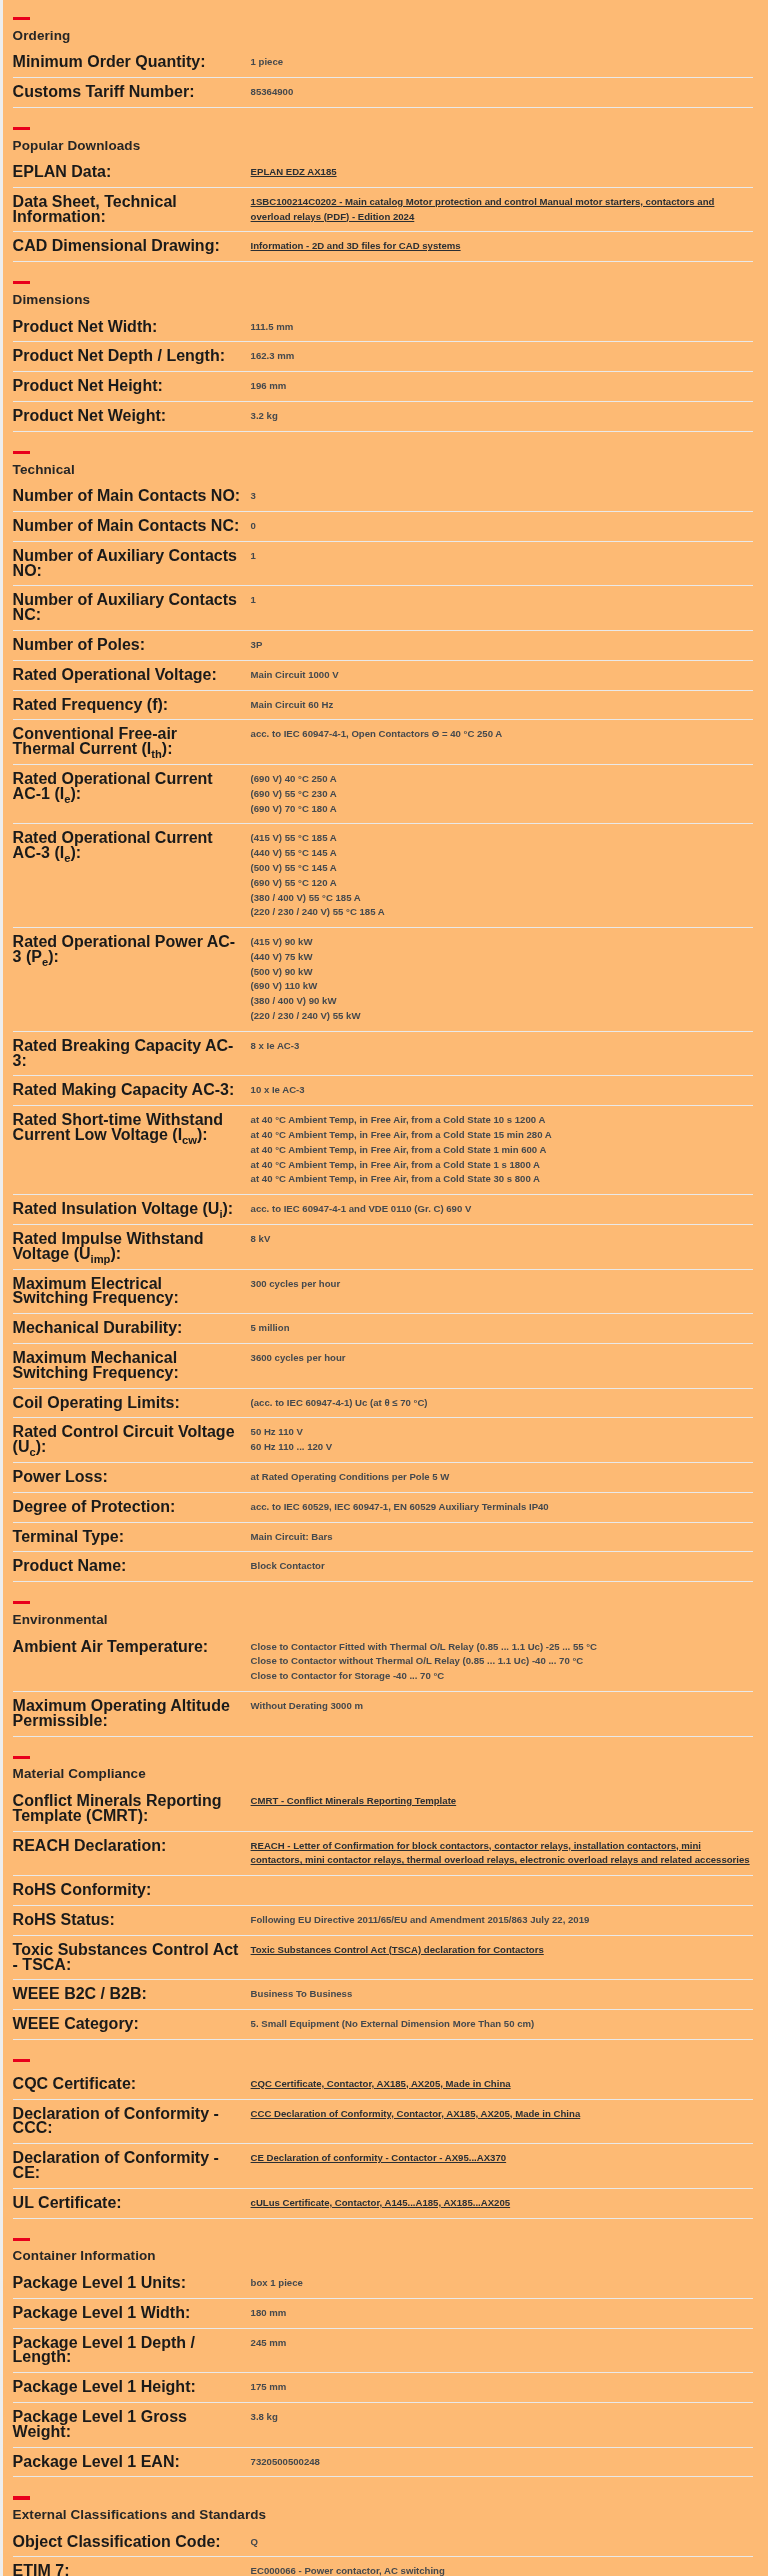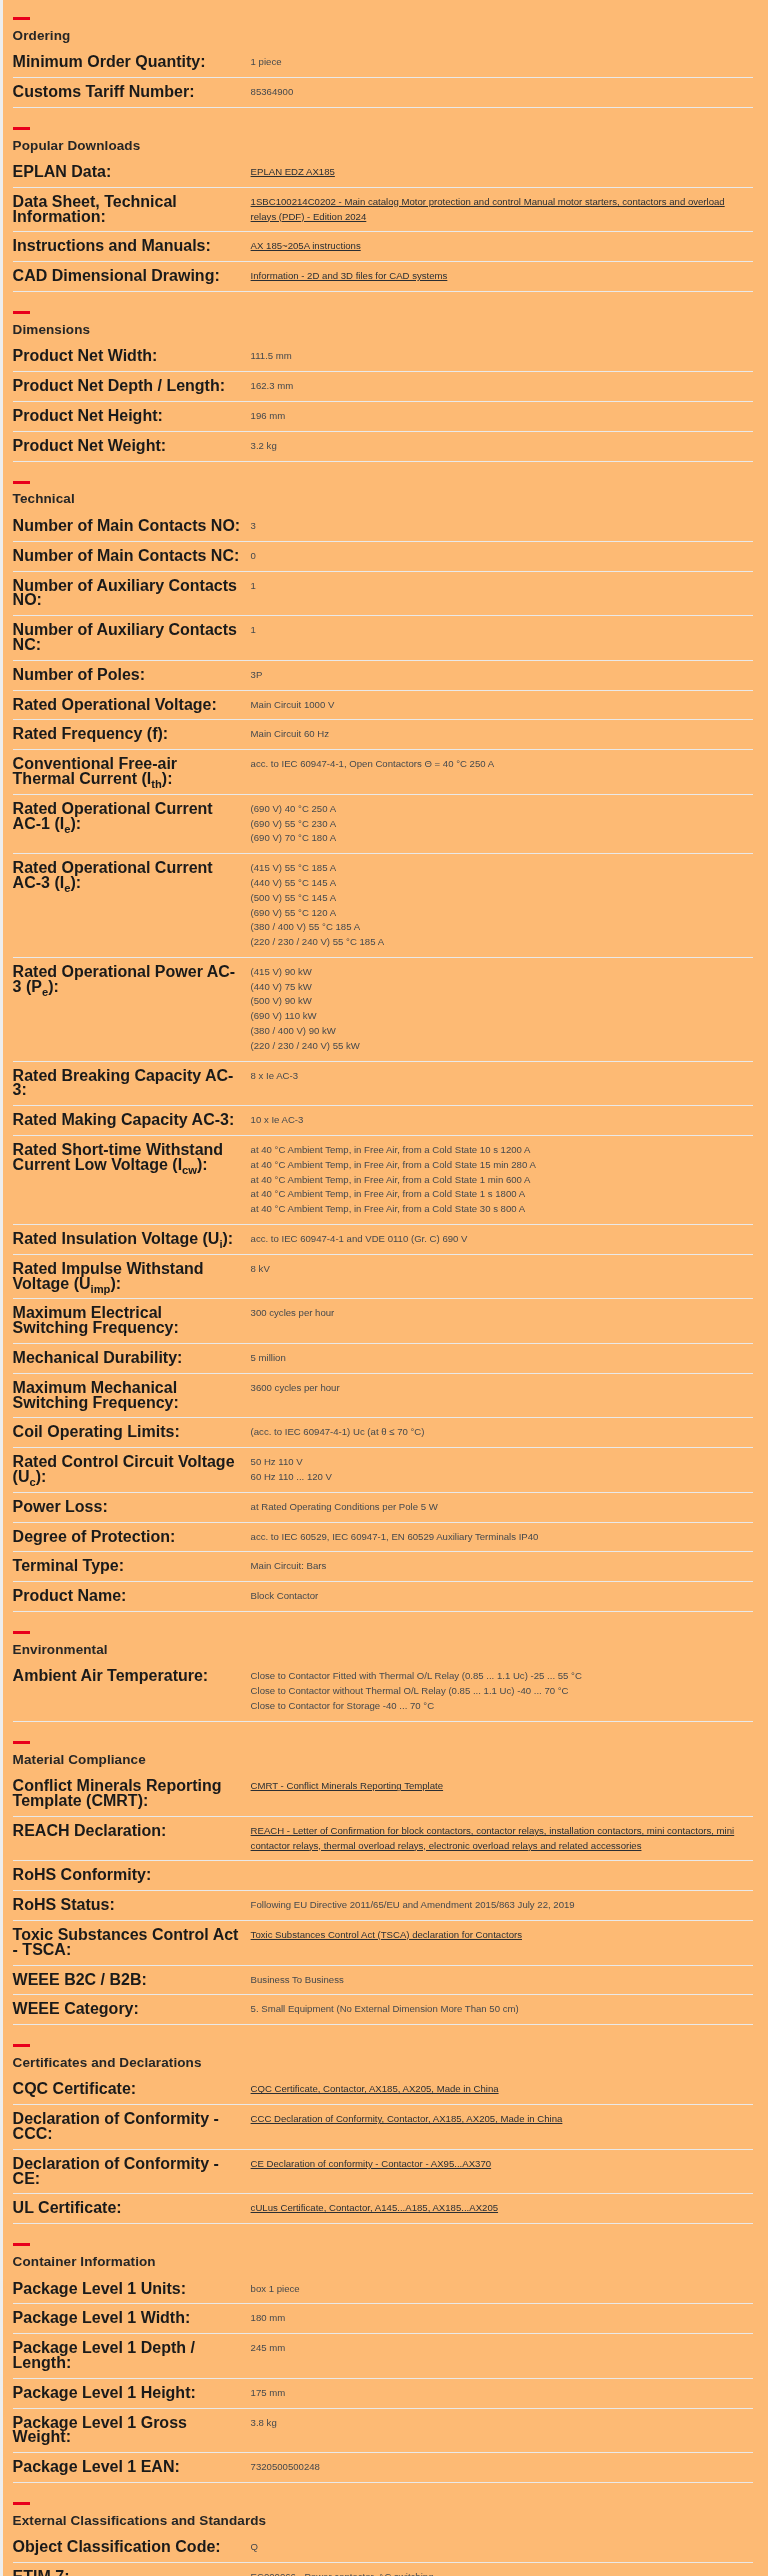--- a/index.html
+++ b/index.html
@@ -46,20 +46,21 @@
     font-weight: bold;
     font-size: 16px;
     color: #1a1a1a;
     line-height: 14.8px;
   }
   .spec-value {
     flex: 1;
     font-size: 9.6px;
     color: #45494d;
     line-height: 14.8px;
+    font-weight: bold;
   }
   .value-line { color: #45494d; }
   a.spec-link {
     color: #2b2f33;
     text-decoration: underline;
     cursor: pointer;
     text-align: right;
   }
   sub { font-size: 0.7em; line-height: 0; }
 </style>
@@ -93,26 +94,20 @@
             <div class="value-line"><a class="spec-link" href="#">EPLAN EDZ AX185</a></div>
           </div>
         </div>
         <div class="spec-row">
           <div class="spec-label">Data Sheet, Technical Information:</div>
           <div class="spec-value">
             <div class="value-line"><a class="spec-link" href="#">1SBC100214C0202 - Main catalog Motor protection and control Manual motor starters, contactors and overload relays (PDF) - Edition 2024</a></div>
           </div>
         </div>
         <div class="spec-row">
-          <div class="spec-label">Instructions and Manuals:</div>
-          <div class="spec-value">
-            <div class="value-line"><a class="spec-link" href="#">AX 185~205A instructions</a></div>
-          </div>
-        </div>
-        <div class="spec-row">
           <div class="spec-label">CAD Dimensional Drawing:</div>
           <div class="spec-value">
             <div class="value-line"><a class="spec-link" href="#">Information - 2D and 3D files for CAD systems</a></div>
           </div>
         </div>
       </div>
       <div class="section">
         <div class="accent-bar"></div>
         <h2 class="section-title">Dimensions</h2>
         <div class="spec-row">
@@ -315,20 +310,26 @@
         <div class="accent-bar"></div>
         <h2 class="section-title">Environmental</h2>
         <div class="spec-row">
           <div class="spec-label">Ambient Air Temperature:</div>
           <div class="spec-value">
             <div class="value-line">Close to Contactor Fitted with Thermal O/L Relay (0.85 ... 1.1 Uc) -25 ... 55 °C</div>
             <div class="value-line">Close to Contactor without Thermal O/L Relay (0.85 ... 1.1 Uc) -40 ... 70 °C</div>
             <div class="value-line">Close to Contactor for Storage -40 ... 70 °C</div>
           </div>
         </div>
+        <div class="spec-row">
+          <div class="spec-label">Maximum Operating Altitude Permissible:</div>
+          <div class="spec-value">
+            <div class="value-line">Without Derating 3000 m</div>
+          </div>
+        </div>
       </div>
       <div class="section">
         <div class="accent-bar"></div>
         <h2 class="section-title">Material Compliance</h2>
         <div class="spec-row">
           <div class="spec-label">Conflict Minerals Reporting Template (CMRT):</div>
           <div class="spec-value">
             <div class="value-line"><a class="spec-link" href="#">CMRT - Conflict Minerals Reporting Template</a></div>
           </div>
         </div>
@@ -361,21 +362,20 @@
         </div>
         <div class="spec-row">
           <div class="spec-label">WEEE Category:</div>
           <div class="spec-value">
             <div class="value-line">5. Small Equipment (No External Dimension More Than 50 cm)</div>
           </div>
         </div>
       </div>
       <div class="section">
         <div class="accent-bar"></div>
-        <h2 class="section-title">Certificates and Declarations</h2>
         <div class="spec-row">
           <div class="spec-label">CQC Certificate:</div>
           <div class="spec-value">
             <div class="value-line"><a class="spec-link" href="#">CQC Certificate, Contactor, AX185, AX205, Made in China</a></div>
           </div>
         </div>
         <div class="spec-row">
           <div class="spec-label">Declaration of Conformity - CCC:</div>
           <div class="spec-value">
             <div class="value-line"><a class="spec-link" href="#">CCC Declaration of Conformity, Contactor, AX185, AX205, Made in China</a></div>

